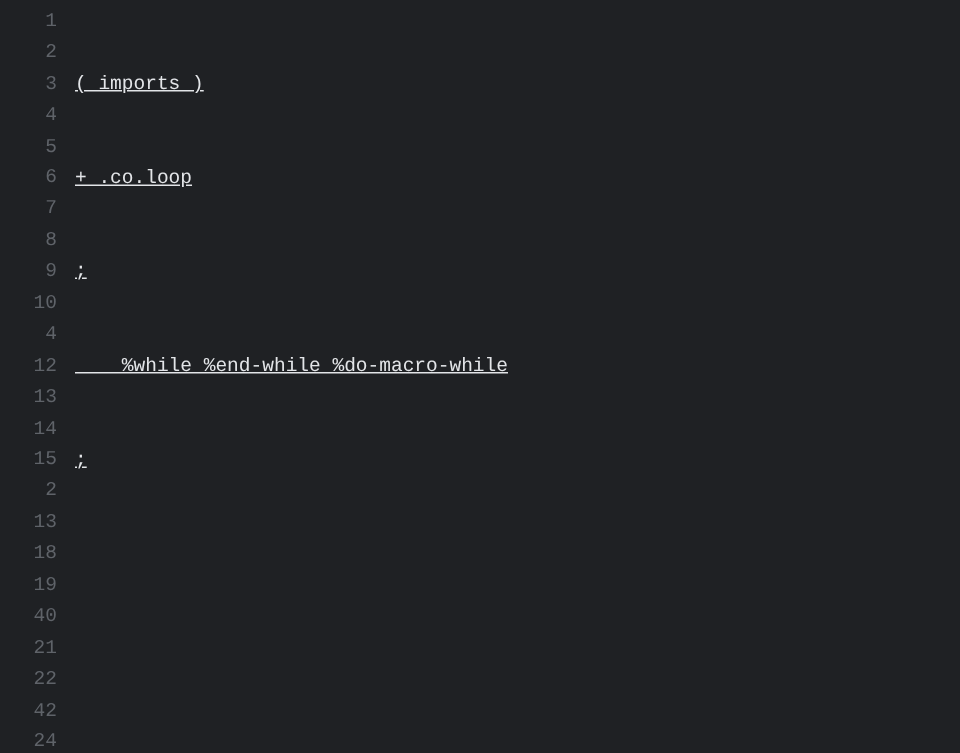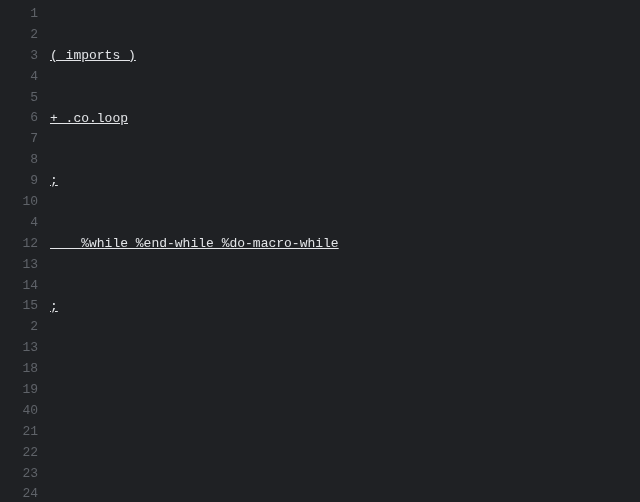--- a/index.html
+++ b/index.html
@@ -59,21 +59,21 @@
     <div class="ln">13</div>
     <div class="ln">14</div>
     <div class="ln">15</div>
     <div class="ln">2</div>
     <div class="ln">13</div>
     <div class="ln">18</div>
     <div class="ln">19</div>
     <div class="ln">40</div>
     <div class="ln">21</div>
     <div class="ln">22</div>
-    <div class="ln">23</div>
+    <div class="ln">42</div>
     <div class="ln">24</div>
   </div>
   <div class="code">
     <div class="row">( imports )</div>
     <div class="row">+ .co.loop</div>
     <div class="row">;</div>
     <div class="row">    %while %end-while %do-macro-while</div>
     <div class="row">;</div>
     <div class="row"></div>
     

